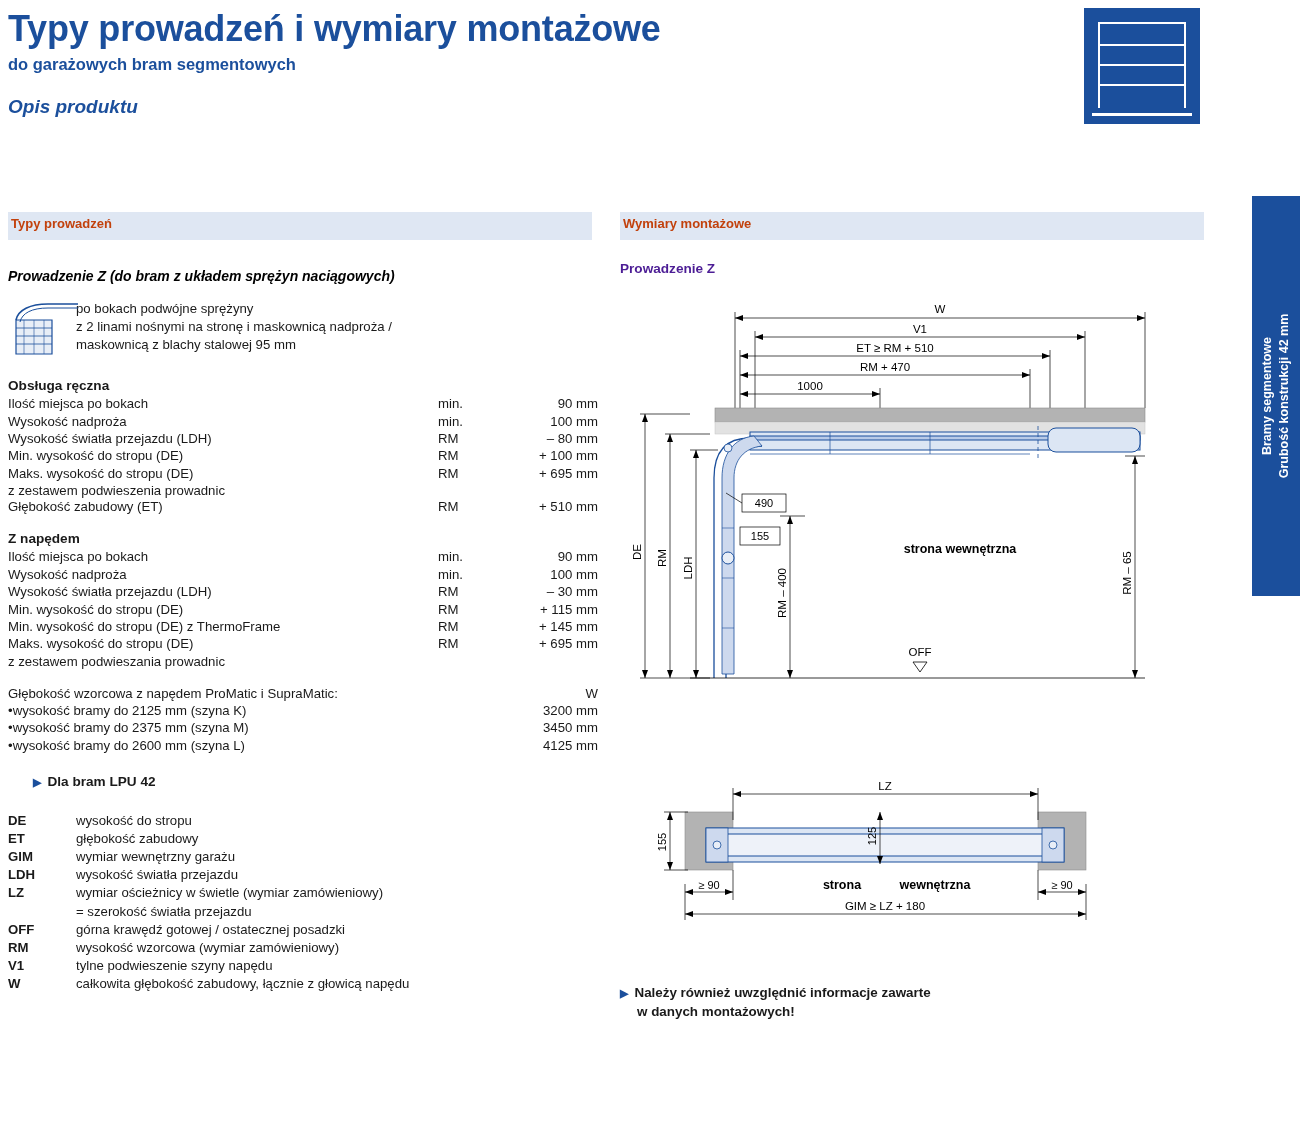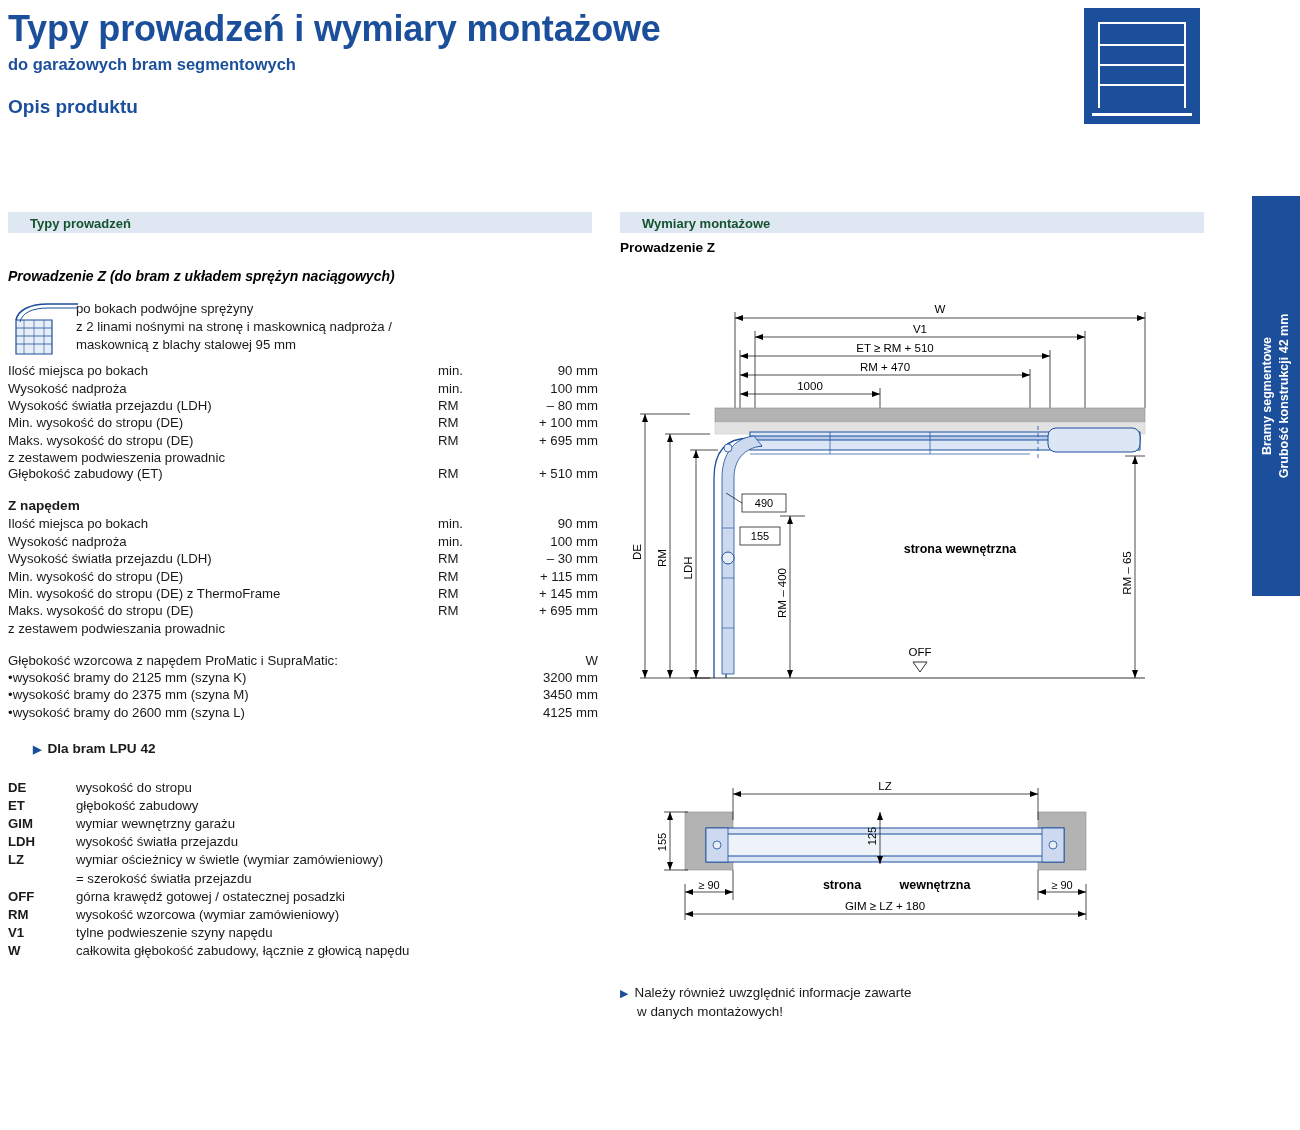--- a/index.html
+++ b/index.html
@@ -17,21 +17,21 @@
   
   .hdr { position:absolute; left:8px; top:8px; width:1060px; }
   .hdr h1 {
     margin:0; font-size:36px; font-weight:bold; color:#1b4f9c;
     letter-spacing:-0.2px; line-height:1.15;
   }
   .hdr h2 {
     margin:6px 0 0 0; font-size:16.5px; font-weight:bold; color:#1b4f9c;
   }
   .hdr h3 {
-    margin:22px 0 0 0; font-size:19px; font-weight:bold; color:#1b4f9c;
+    margin:22px 0 0 0; font-size:19px; font-weight:bold; color:#1b4f9c;font-style:italic;
   }
 
   
   .logo-box {
     position:absolute; left:1084px; top:8px; width:116px; height:116px;
     background:#1b4f9c;
   }
   .logo-inner {
     position:absolute; left:14px; top:14px; right:14px; bottom:16px;
     border:2px solid #ffffff; border-bottom:none;
@@ -50,23 +50,23 @@
   }
   .vtab .vtxt {
     position:absolute; left:50%; top:50%;
     transform: translate(-50%,-50%) rotate(-90deg);
     white-space:nowrap; color:#ffffff; font-size:12.5px; font-weight:bold;
     text-align:center; line-height:1.35;
   }
 
   
   .bar {
-    position:absolute; height:21px; background:#dfe7f3;
-    font-size:13px; font-weight:bold; color:#14532d;
-    padding:4px 22px;
+    position:absolute; height:28px; background:#dfe7f3;
+    font-size:13px; font-weight:bold; color:#c2410c;
+    padding:4px 3px;
   }
   .bar-left  { left:8px;  top:212px; width:584px; }
   .bar-right { left:620px; top:212px; width:584px; }
 
   
   .lcol { position:absolute; left:8px; top:248px; width:590px; font-size:13.3px; }
   .sub-hd { font-size:14px; font-weight:bold; color:#000; margin:8px 0 0 0; }
   .sub-hd.first { margin-top:20px;font-style:italic; }
 
   .spring-block { position:relative; margin-top:16px; min-height:62px; }
@@ -91,24 +91,24 @@
     font-size:13.6px; font-weight:bold; margin-top:20px;padding-left:25px;
   }
   .arrow-line .tri { color:#1b4f9c; font-size:11px; margin-right:6px; }
 
   table.legend { border-collapse:collapse; margin-top:22px; font-size:13.2px; }
   table.legend td { padding:1.6px 0; vertical-align:top; }
   td.lg1 { width:68px; font-weight:bold; }
   td.lg2 { width:520px; }
 
   
-  .rsub { position:absolute; left:620px; top:240px; font-size:13.6px; font-weight:bold; color:#000000;}
+  .rsub { position:absolute; left:620px; top:261px; font-size:13.6px; font-weight:bold; color:#4c1d95;}
   .rnote {
     position:absolute; left:620px; top:984px; width:560px;
-    font-size:13.4px; font-weight:normal; line-height:1.4;
+    font-size:13.4px; font-weight:bold; line-height:1.4;
   }
   .rnote .tri { color:#1b4f9c; font-size:11px; margin-right:6px; }
 
   svg text { font-family:"Liberation Sans", sans-serif; }
 </style>
 </head>
 <body>
 
 <div class="page">
 
@@ -153,20 +153,21 @@
         <line x1="26" y1="20" x2="26" y2="54" stroke="#1b4f9c" stroke-width="0.6"></line>
         <line x1="36" y1="20" x2="36" y2="54" stroke="#1b4f9c" stroke-width="0.6"></line>
       </svg>
       <div class="spring-txt">
         <span>po bokach podwójne sprężyny</span><br>
         <span>z 2 linami nośnymi na stronę i maskownicą nadproża /</span><br>
         <span>maskownicą z blachy stalowej 95 mm</span>
       </div>
     </div>
 
+    <div class="sec-title">Obsługa ręczna</div>
     <table class="specs">
       <tbody>
           <tr>
         <td class="c1">Ilość miejsca po bokach</td>
         <td class="c2">min.</td>
         <td class="c3">90 mm</td>
       </tr>
       <tr>
         <td class="c1">Wysokość nadproża</td>
         <td class="c2">min.</td>

